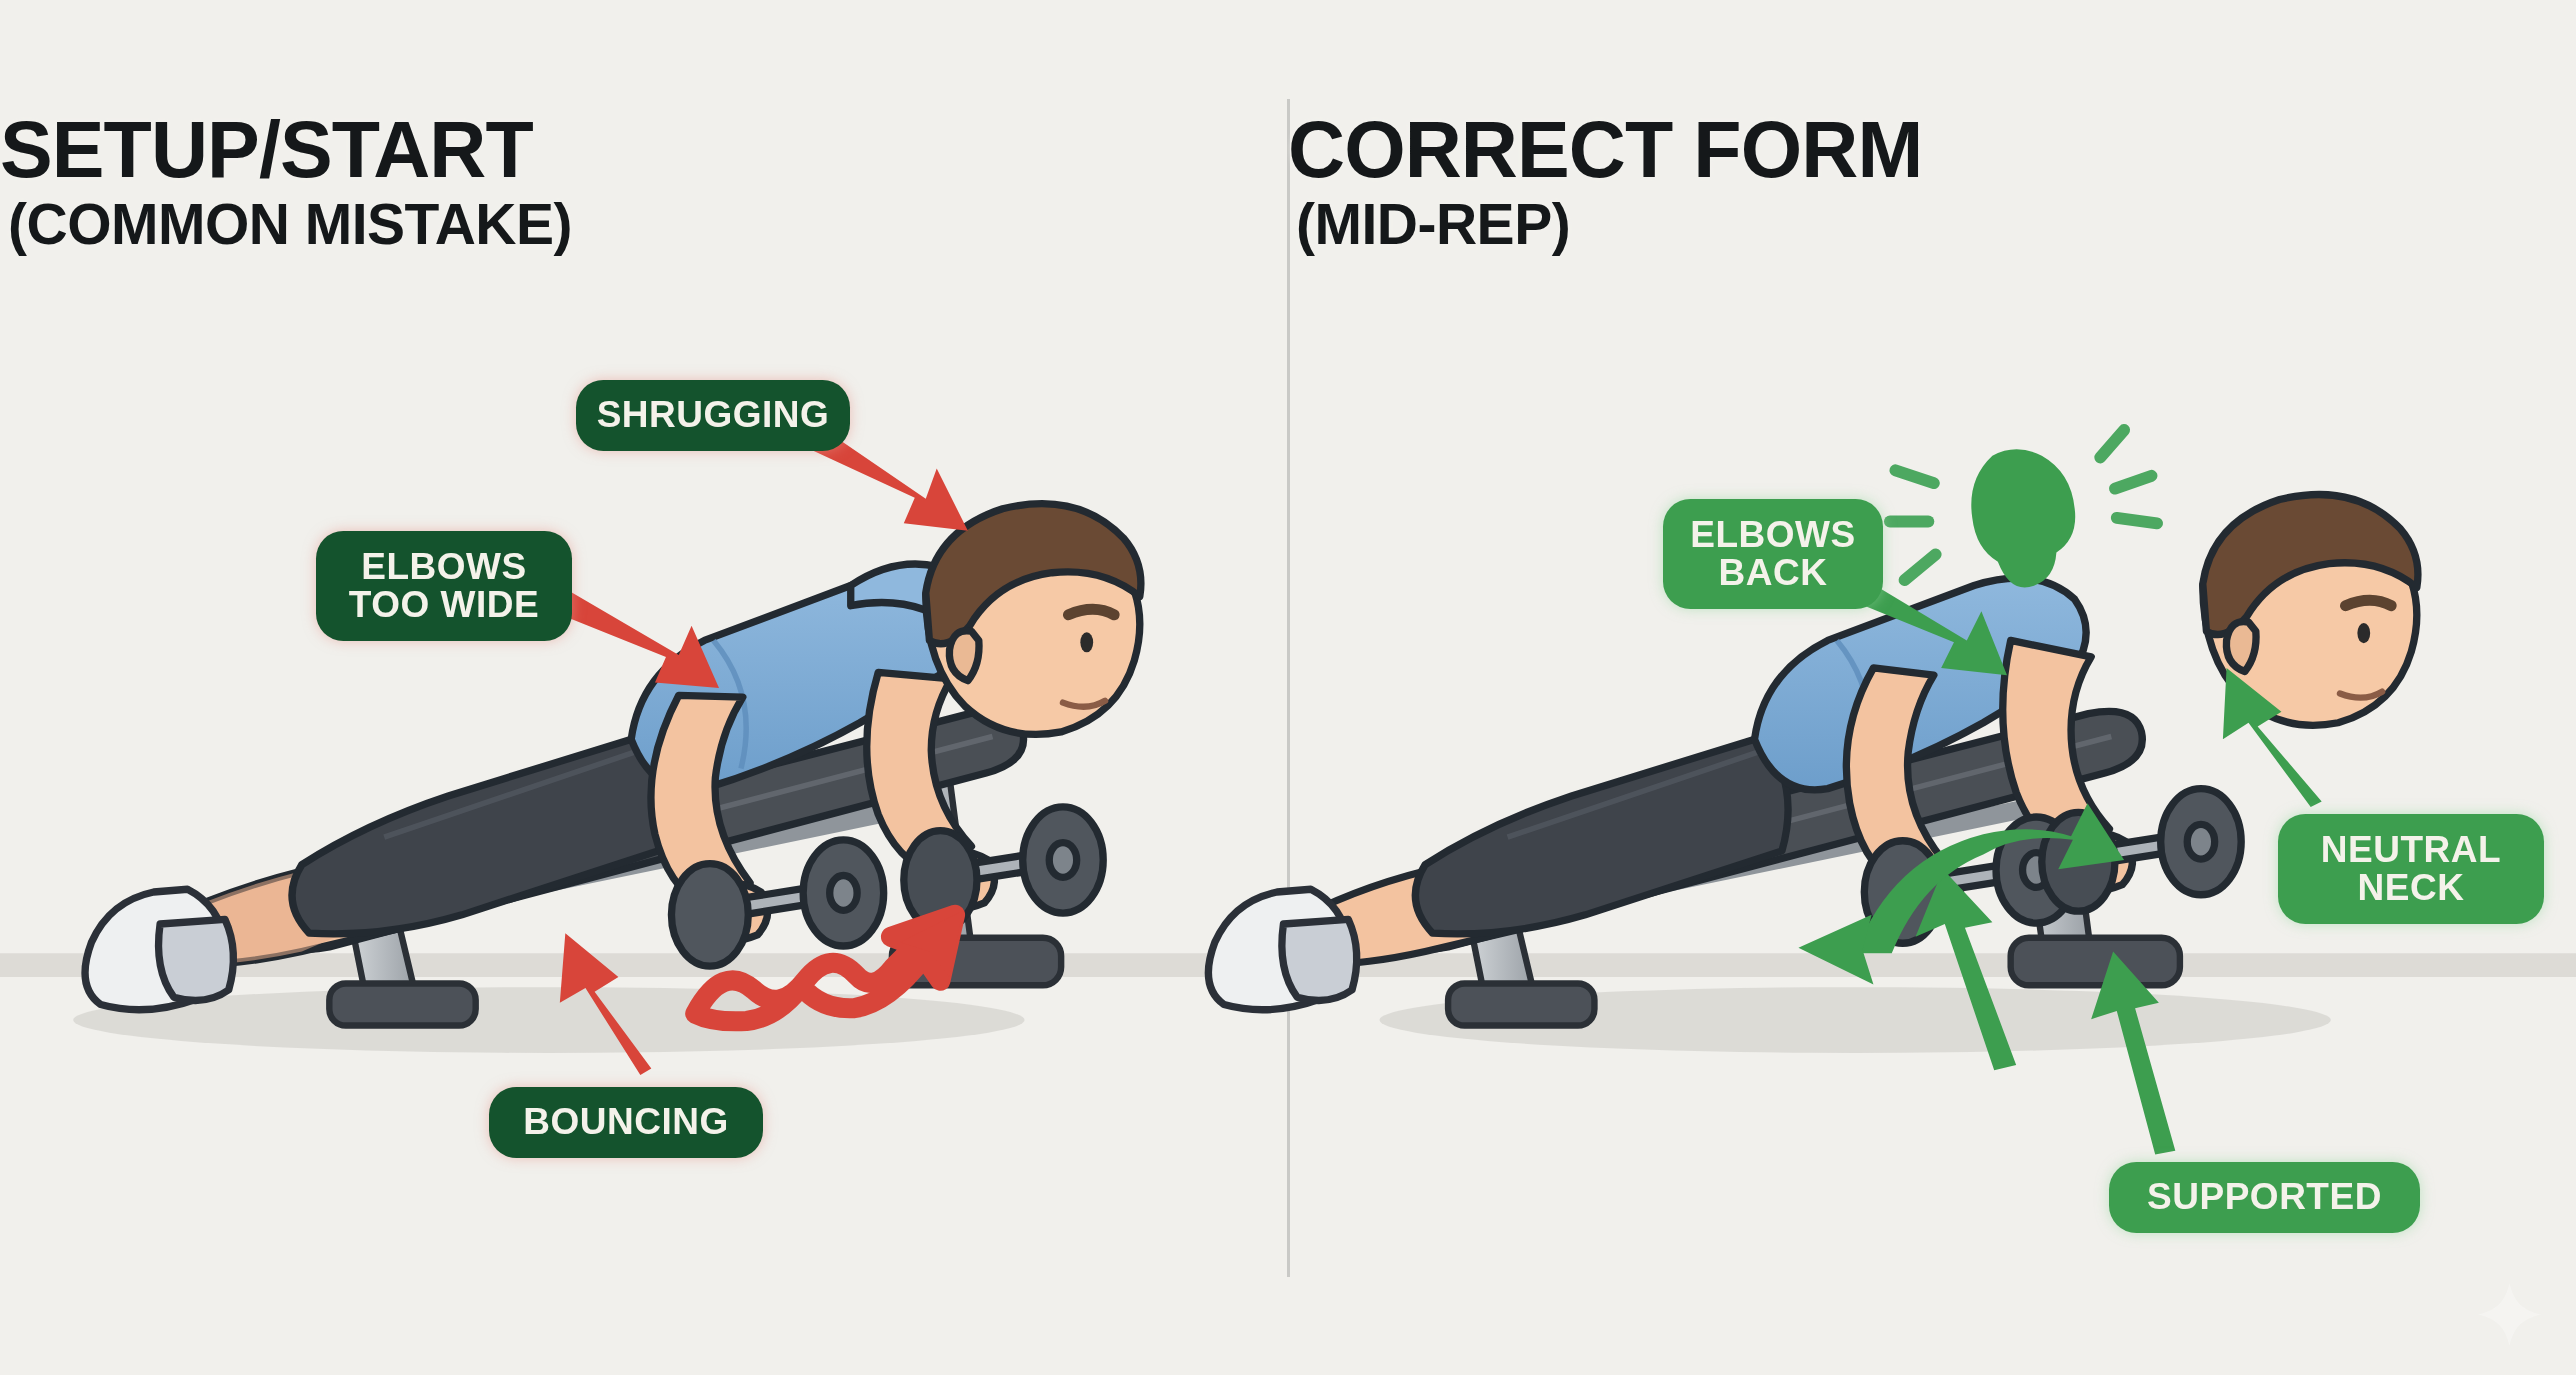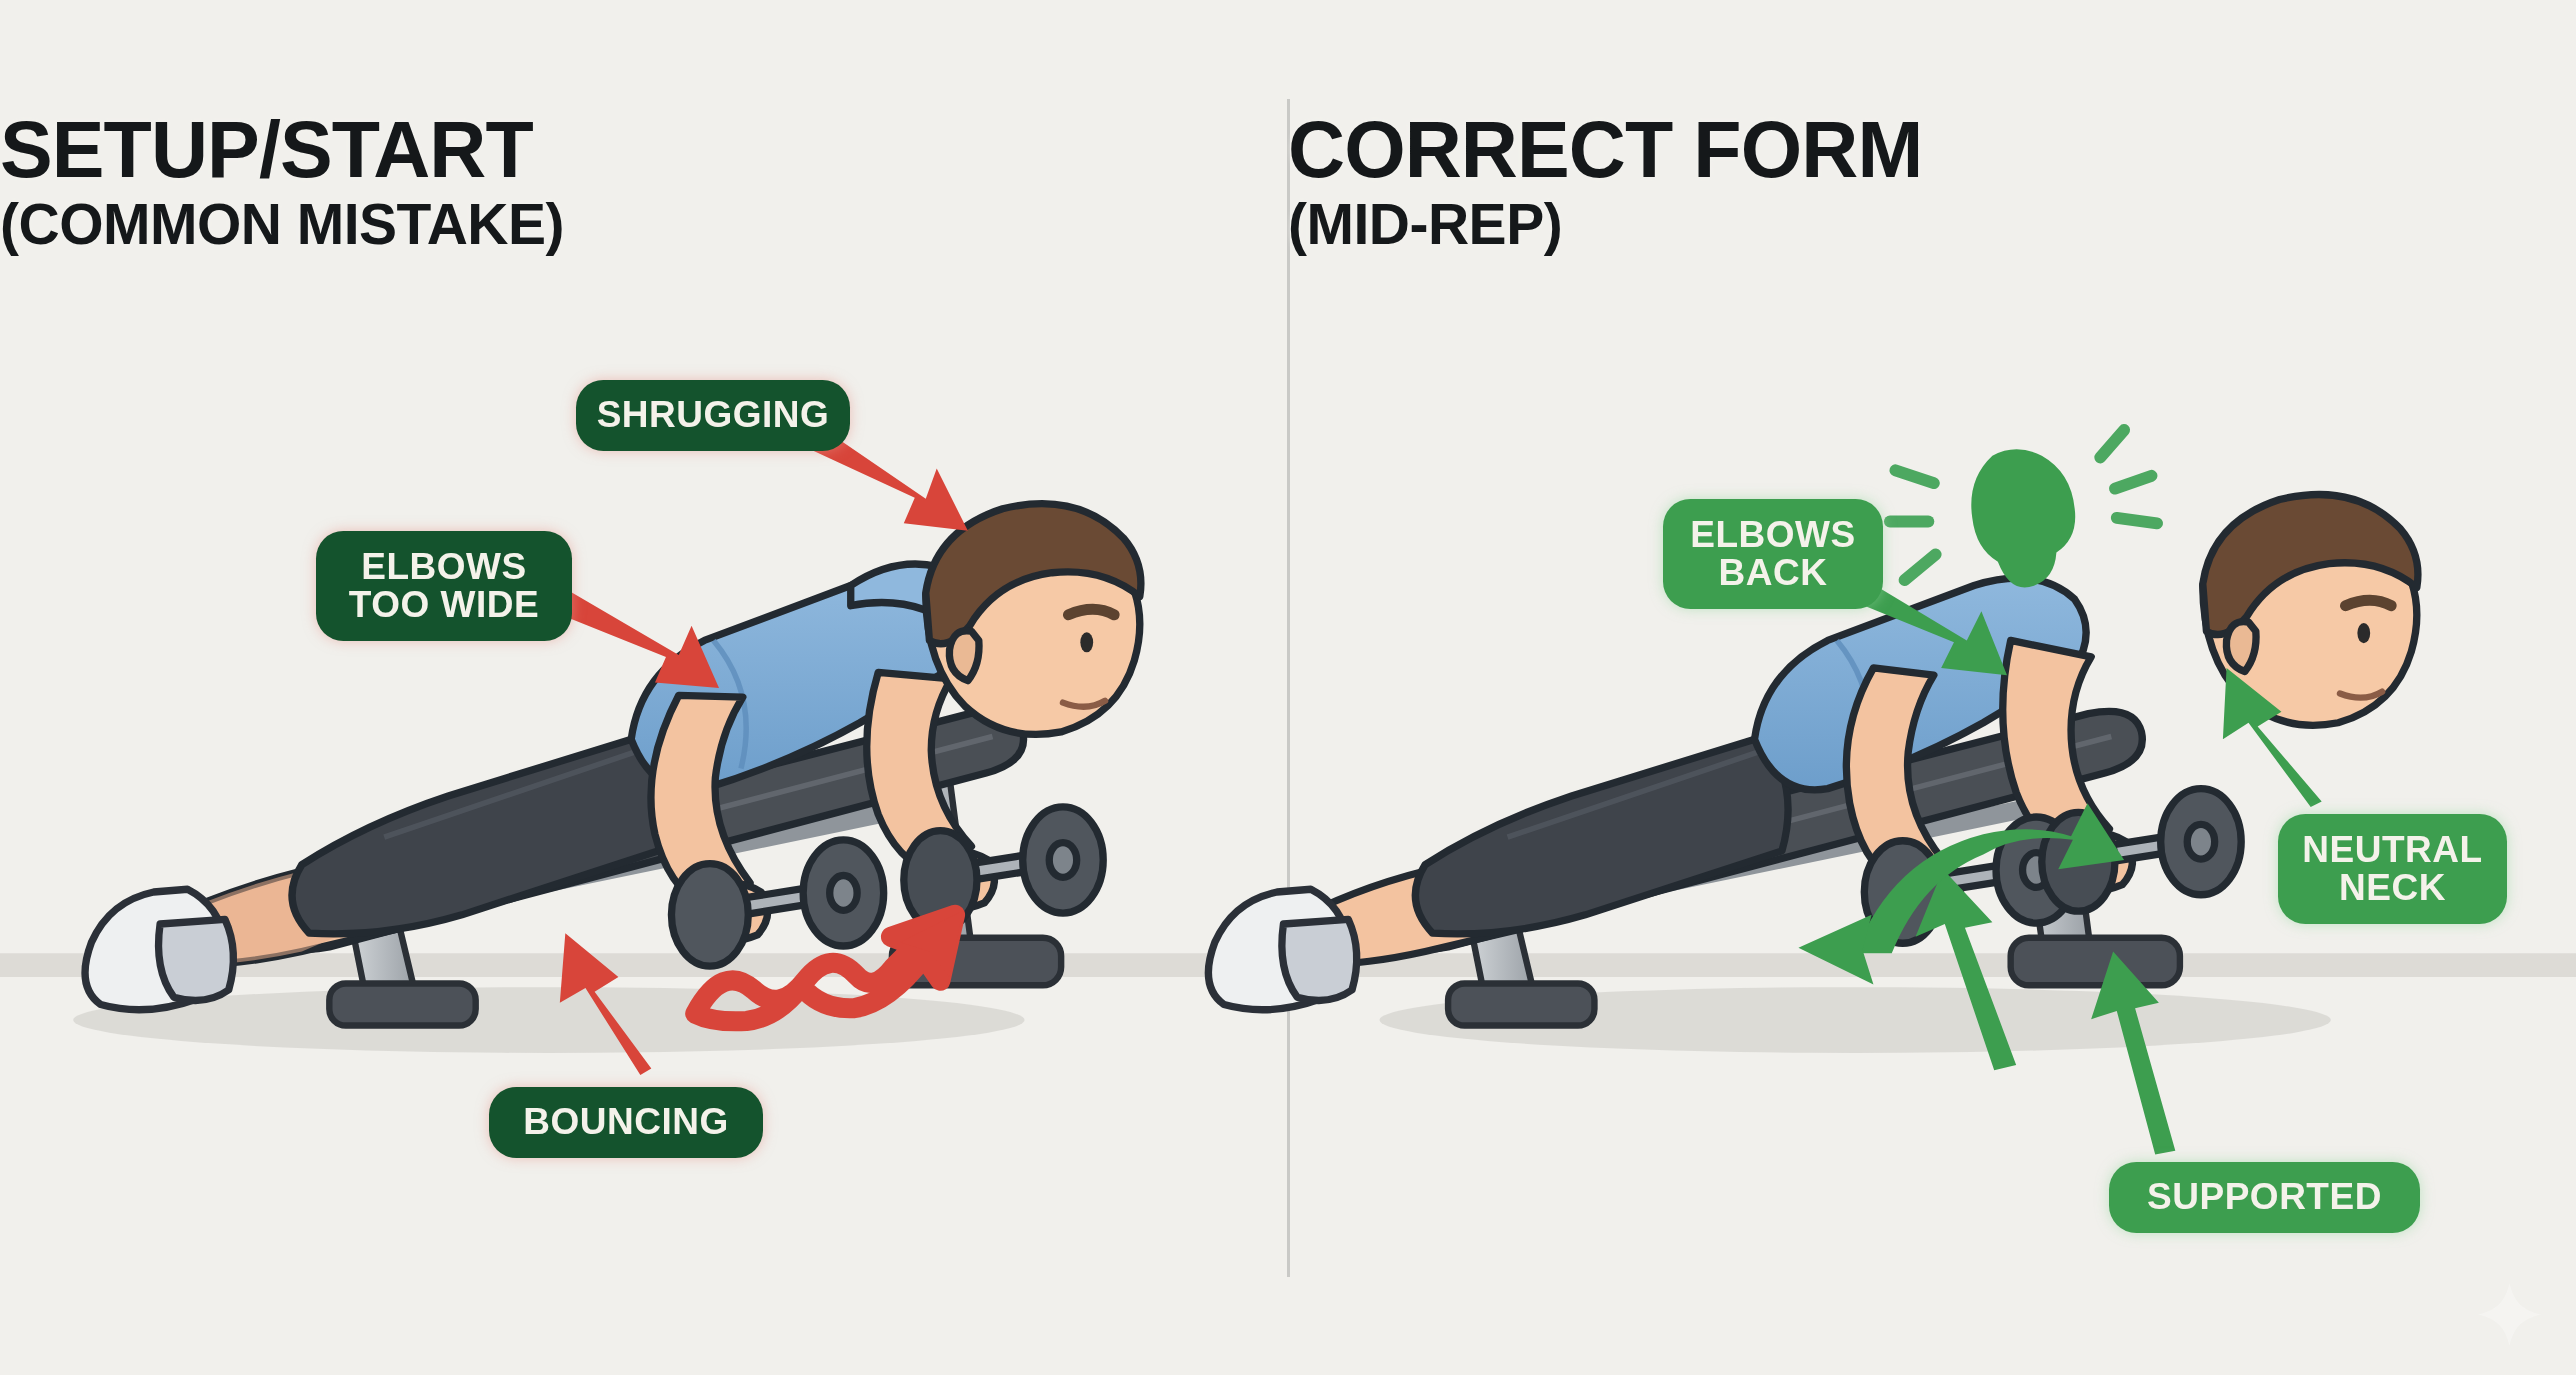--- a/index.html
+++ b/index.html
@@ -23,20 +23,21 @@
   .title-block{position:absolute;top:110px;width:100%;}
   .title-main{
     font-size:79px;font-weight:bold;letter-spacing:-0.9px;
     color:#15181a;line-height:1.0;
     text-shadow:0 0 5.5px #f4f3ef;
   }
   .title-sub{
     font-size:57px;font-weight:bold;letter-spacing:-0.5px;
     color:#15181a;line-height:1.05;margin-top:5.5px;
     text-shadow:0 0 5.5px #f4f3ef;
+    margin-left:8px;
   }
 
   svg.art{position:absolute;left:0;top:0;width:1288px;height:1376px;overflow:visible;}
 
   .badge{
     position:absolute;
     border-radius:27.4px;
     color:#f4f2ea;
     font-weight:bold;
     letter-spacing:0.5px;
@@ -266,21 +267,21 @@
         <path d="M1118,882 L1050,790 L1022,808 L1026,730 L1086,778 L1060,794 L1130,876 Z"></path>
         <path d="M772,1170 L718,1010 L686,1024 L716,950 L770,1008 L740,1014 L796,1164 Z"></path>
         <path d="M948,1262 L906,1105 L878,1114 L902,1040 L952,1096 L926,1102 L970,1258 Z"></path>
         <path d="M620,1042 Q660,938 760,912 Q812,900 856,914 L874,878 L914,940 L842,950 L858,918 Q800,910 760,934 Q692,962 660,1042 Z"></path>
         <path d="M638,1000 L558,1036 L640,1076 L628,1038 Z"></path>
       </g>
     </svg>
 
     <div class="badge badge-green" style="left:375px;top:499px;width:220px;height:110px;font-size:37px;">ELBOWS
 BACK</div>
-    <div class="badge badge-green" style="left:990px;top:814px;width:229px;height:110px;font-size:37px;">NEUTRAL
+    <div class="badge badge-green" style="left:990px;top:814px;width:266px;height:110px;font-size:37px;">NEUTRAL
 NECK</div>
     <div class="badge badge-green" style="left:821px;top:1162px;width:311px;height:71px;font-size:37px;">SUPPORTED</div>
   </div>
 
   <svg class="watermark" viewBox="0 0 100 100">
     <path d="M50,6 C56,32 68,44 94,50 C68,56 56,68 50,94 C44,68 32,56 6,50 C32,44 44,32 50,6 Z" fill="#ffffff"></path>
   </svg>
 
 </div>
 

